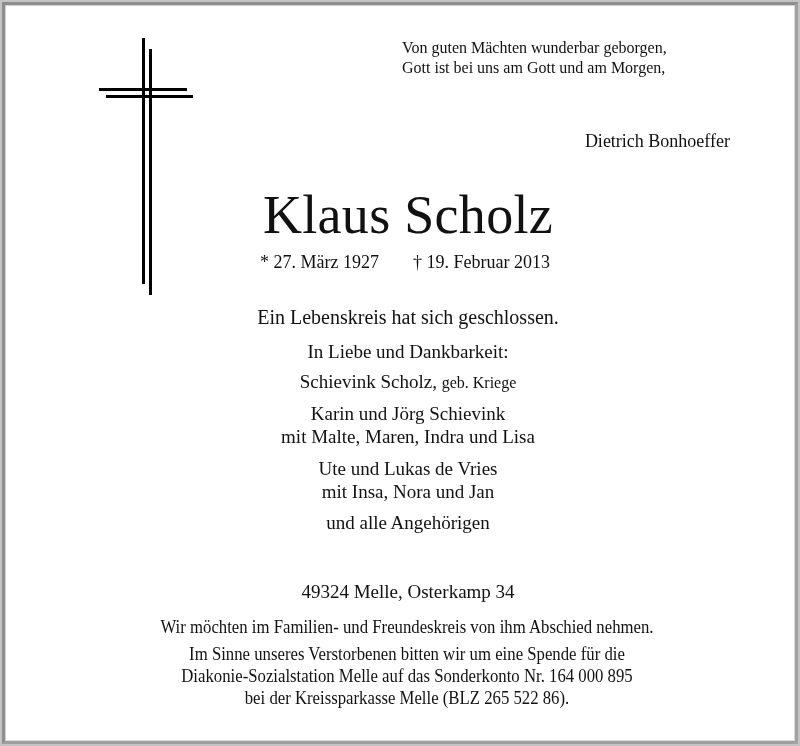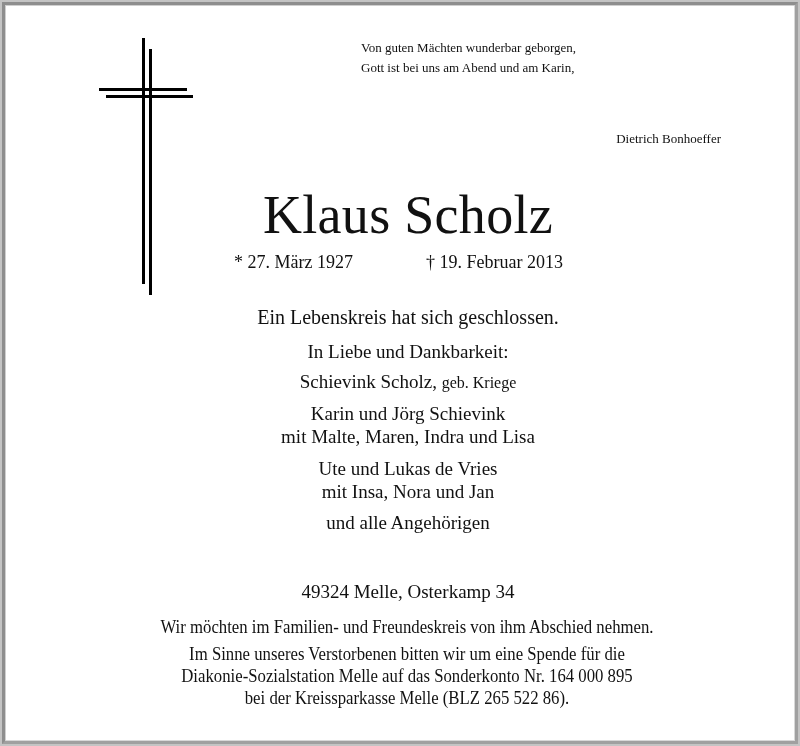--- a/index.html
+++ b/index.html
@@ -43,53 +43,53 @@
       white-space: nowrap;
       line-height: 1;
     }
     .center {
       left: 0;
       width: 800px;
       text-align: center;
     }
     .poem {
       position: absolute;
-      left: 361px;
+      left: 402px;
       top: 38px;
-      font-size: 13px;
+      font-size: 16px;
       line-height: 20px;
     }
     .poem .pl {
       display: block;
       white-space: nowrap;
     }
     .author {
       position: absolute;
-      right: 79px;
+      right: 70px;
       top: 131px;
-      font-size: 13px;
+      font-size: 18px;
       white-space: nowrap;
     }
     .title {
       position: absolute;
       left: 0; width: 816px;
       text-align: center;
       top: 184px;
       font-size: 54px;
       white-space: nowrap;
       letter-spacing: 0.3px;
     }
     .dates {
       position: absolute;
       top: 252px;
       font-size: 18px;
       white-space: nowrap;
     }
-    .dates .birth { position: absolute; left: 234px; }
-    .dates .death { position: absolute; left: 426px; }
+    .dates .birth { position: absolute; left: 260px; }
+    .dates .death { position: absolute; left: 413px; }
     .f20 { font-size: 20px; }
     .f19 { font-size: 19px; }
     .small { font-size: 16px; }
     .cond {
       font-size: 18px;
       transform: scaleX(0.93);
       transform-origin: 50% 50%;
     }
   </style>
 </head>
@@ -99,21 +99,21 @@
 
 <div>
   <div class="cross-line" style="left:142px; top:38px; width:3px; height:246px;"></div>
   <div class="cross-line" style="left:149px; top:49px; width:3px; height:246px;"></div>
   <div class="cross-line" style="left:99px; top:88px; width:88px; height:3px;"></div>
   <div class="cross-line" style="left:106px; top:95px; width:87px; height:3px;"></div>
 </div>
 
 <div class="poem">
   <span class="pl">Von guten Mächten wunderbar geborgen,</span>
-  <span class="pl">Gott ist bei uns am Abend und am Karin,</span>
+  <span class="pl">Gott ist bei uns am Gott und am Morgen,</span>
 </div>
 <div class="author">Dietrich Bonhoeffer</div>
 
 <div class="title">Klaus Scholz</div>
 
 <div class="dates">
   <span class="birth">* 27. März 1927</span>
   <span class="death">† 19. Februar 2013</span>
 </div>
 

